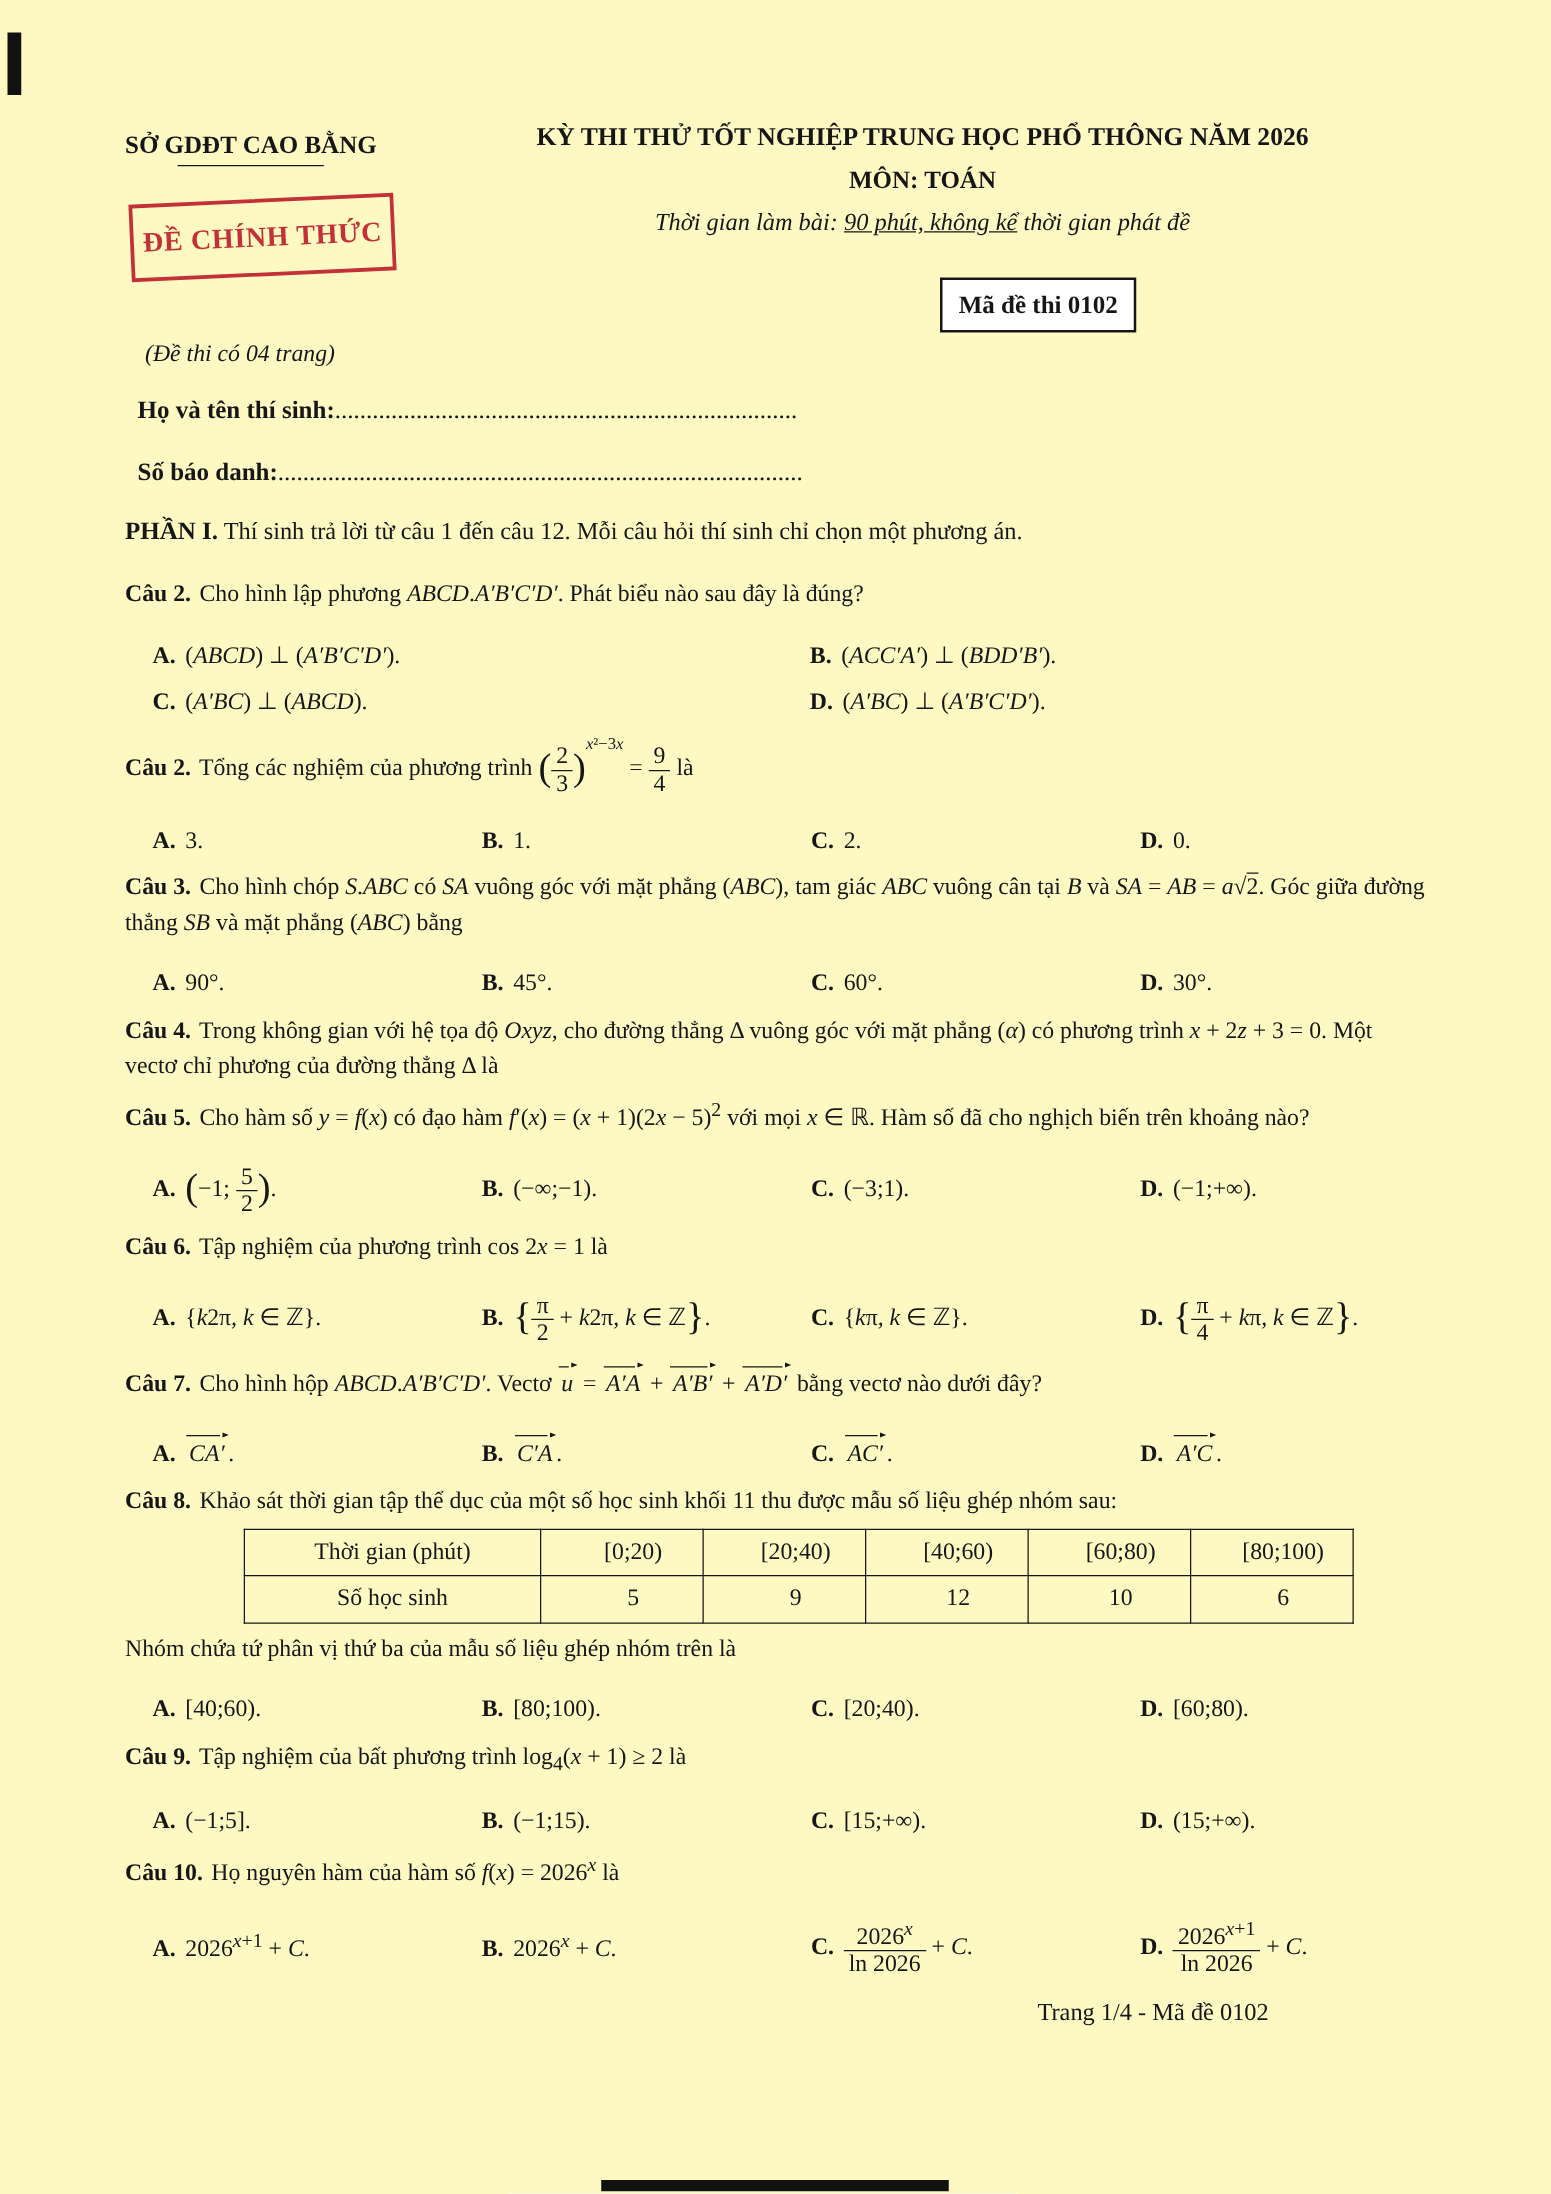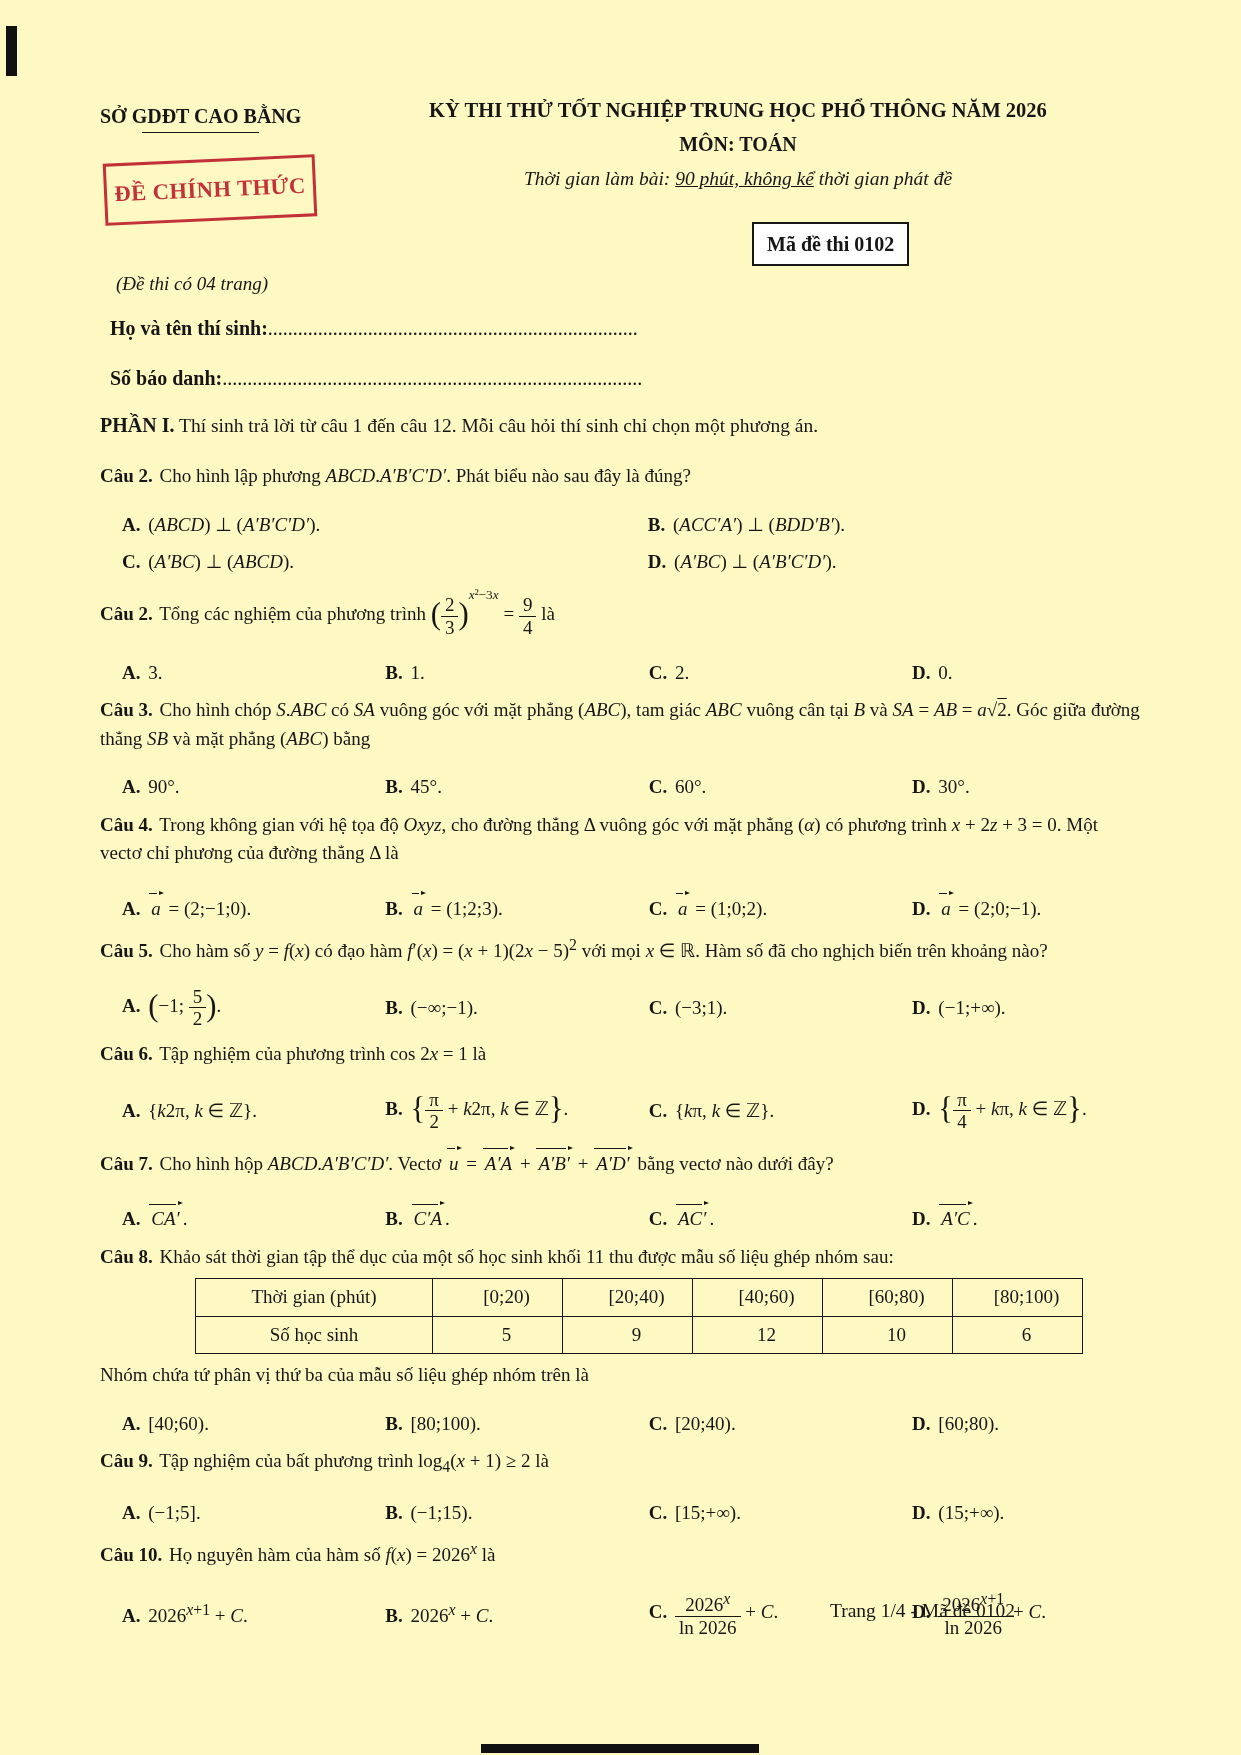--- a/index.html
+++ b/index.html
@@ -110,26 +110,20 @@
     <div class="opts cols-4">
       <div class="opt"><b class="opt-label">A.</b> <span>90°.</span></div>
       <div class="opt"><b class="opt-label">B.</b> <span>45°.</span></div>
       <div class="opt"><b class="opt-label">C.</b> <span>60°.</span></div>
       <div class="opt"><b class="opt-label">D.</b> <span>30°.</span></div>
     </div>
   </section>
 
   <section class="q">
     <p class="q-text"><b class="q-label">Câu 4.</b> <span>Trong không gian với hệ tọa độ <i>Oxyz</i>, cho đường thẳng Δ vuông góc với mặt phẳng (<i>α</i>) có phương trình <i>x</i> + 2<i>z</i> + 3 = 0. Một vectơ chỉ phương của đường thẳng Δ là</span></p>
-    <div class="opts cols-4">
-      <div class="opt"><b class="opt-label">A.</b> <span><span class="vec">a</span> = (2;−1;0).</span></div>
-      <div class="opt"><b class="opt-label">B.</b> <span><span class="vec">a</span> = (1;2;3).</span></div>
-      <div class="opt"><b class="opt-label">C.</b> <span><span class="vec">a</span> = (1;0;2).</span></div>
-      <div class="opt"><b class="opt-label">D.</b> <span><span class="vec">a</span> = (2;0;−1).</span></div>
-    </div>
   </section>
 
   <section class="q">
     <p class="q-text"><b class="q-label">Câu 5.</b> <span>Cho hàm số <i>y</i> = <i>f</i>(<i>x</i>) có đạo hàm <i>f</i>′(<i>x</i>) = (<i>x</i> + 1)(2<i>x</i> − 5)<sup>2</sup> với mọi <i>x</i> ∈ ℝ. Hàm số đã cho nghịch biến trên khoảng nào?</span></p>
     <div class="opts cols-4">
       <div class="opt"><b class="opt-label">A.</b> <span><span class="bp">(</span>−1; <span class="frac"><span class="top">5</span><span class="bot">2</span></span><span class="bp">)</span>.</span></div>
       <div class="opt"><b class="opt-label">B.</b> <span>(−∞;−1).</span></div>
       <div class="opt"><b class="opt-label">C.</b> <span>(−3;1).</span></div>
       <div class="opt"><b class="opt-label">D.</b> <span>(−1;+∞).</span></div>
     </div>

